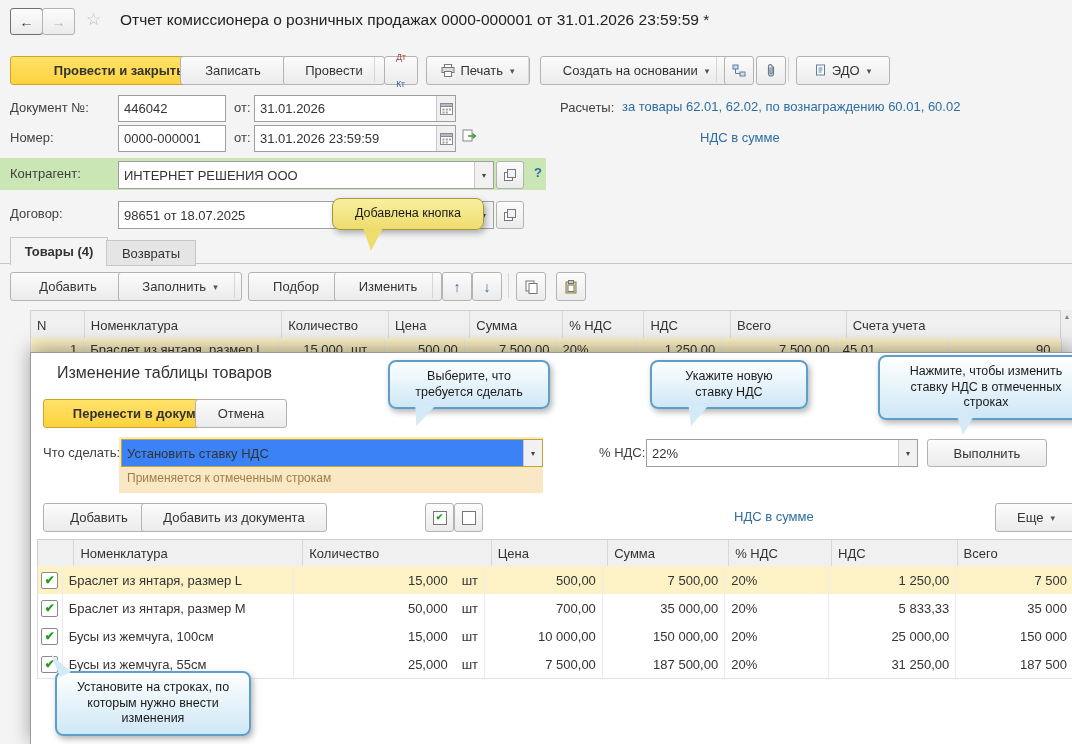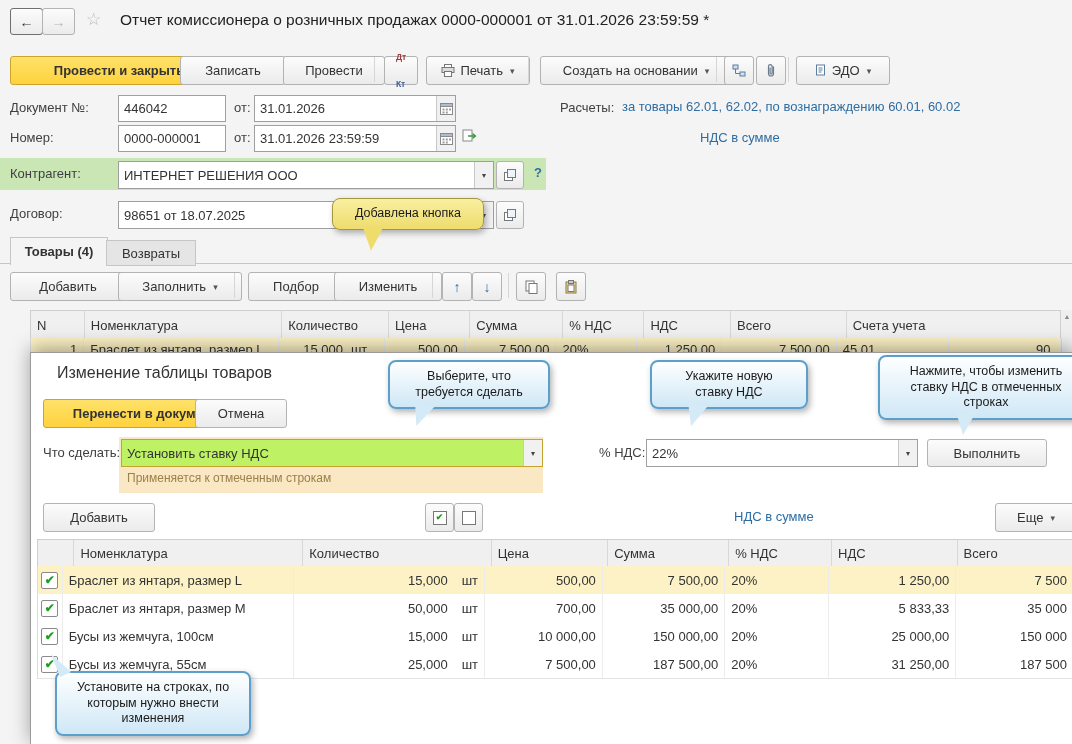--- a/index.html
+++ b/index.html
@@ -17,21 +17,21 @@
   .link{position:absolute;color:#2d6da3;cursor:pointer;white-space:nowrap;}
   .field{position:absolute;background:#fff;border:1px solid #9f9f9f;display:flex;align-items:center;overflow:hidden;}
   .field .val{flex:1;padding:0 5px;white-space:nowrap;overflow:hidden;}
   .fbtn{width:18px;height:100%;border-left:1px solid #c8c8c8;background:#f1f1f1;display:flex;
         align-items:center;justify-content:center;font-size:8px;color:#444;flex:0 0 18px;}
   .navbtn{font-weight:bold;font-size:14px;}
   .navbtn.dis{color:#b5b5b5;}
   .star{font-size:17px;color:#b9b9b9;}
   .title{font-size:15.5px;color:#222;white-space:nowrap;}
   .help{color:#2d6da3;font-weight:bold;cursor:pointer;}
-  .dtkt{display:flex;flex-direction:column;font-size:8.5px;line-height:8.5px;font-weight:bold;gap:18px;}
+  .dtkt{display:flex;flex-direction:column;font-size:8.5px;line-height:8.5px;font-weight:normal;gap:18px;}
   .dtkt .dt{color:#9e3b3b;}
   .dtkt .kt{color:#3b5e9e;}
   .arrowbtn{color:#2e6da4;font-weight:bold;font-size:14px;}
   .tab{position:absolute;display:flex;align-items:center;justify-content:center;border:1px solid #c6c6c6;z-index:2;white-space:nowrap;}
   .tab.active{background:#f4f4f4;border-bottom:none;font-weight:bold;}
   .tab.inactive{background:#e5e5e5;}
   .tabline{position:absolute;height:1px;background:#c6c6c6;z-index:1;}
   .thead{position:absolute;display:flex;background:#f0f0f0;border:1px solid #cfcfcf;overflow:hidden;}
   .th{border-right:1px solid #d8d8d8;height:100%;display:flex;align-items:center;padding:0 6px;
       white-space:nowrap;overflow:hidden;color:#333;}
@@ -53,21 +53,21 @@
           justify-content:center;}
   .cbmini .tick{color:#1e9e1e;font-size:9px;font-weight:bold;line-height:1;}
   .vscroll{background:#efefef;border-left:1px solid #cfcfcf;display:flex;justify-content:center;
            font-size:7px;color:#888;padding-top:3px;}
   .modal{position:absolute;left:30px;top:352px;width:1042px;height:392px;background:#fff;
          border:1px solid #9a9a9a;box-shadow:0 -4px 18px rgba(0,0,0,0.35);z-index:40;}
   .modal .btn,.modal .lbl,.modal .link,.modal .field,.modal .thead,.modal .trow{position:absolute;}
   .mtitle{position:absolute;font-size:16px;color:#333;white-space:nowrap;}
   .mclose{position:absolute;font-size:15px;color:#555;cursor:pointer;}
   .azone{position:absolute;background:#fae7c3;}
-  .yellowfield{background:#bef264;border-color:#c4a42e;}
+  .yellowfield{background:#3b82f6;border-color:#c4a42e;}
   .hint{position:absolute;color:#9c8149;font-size:12px;white-space:nowrap;}
   .callout{position:absolute;text-align:center;font-size:12.5px;line-height:1.25;color:#1a1a1a;
            border-radius:8px;padding:7px 16px;box-shadow:2px 3px 6px rgba(0,0,0,0.3);z-index:80;}
   .co-yellow{background:linear-gradient(180deg,#f9efa0,#eedc6d);border:1px solid #a3973f;z-index:45;}
   .co-blue{background:linear-gradient(180deg,#feffff,#cfe7f6);border:2px solid #5c9fcb;}
   .tail{position:absolute;width:20px;height:23px;}
   .tail-y{background:#eedc6d;clip-path:polygon(0 0,100% 0,40% 100%);filter:drop-shadow(0 1px 0 #a3973f);}
   .tail-b{background:#d4eaf7;clip-path:polygon(0 0,100% 0,35% 100%);filter:drop-shadow(0 1px 1px #5c9fcb);}
   .tail-b.up{clip-path:polygon(0 0,100% 78%,45% 100%);}
   svg{display:block;}
@@ -322,20 +322,23 @@
       <span class="val">22%</span>
       <span class="fbtn">▾</span>
     </div>
     <div class="btn" style="left:896px;top:86px;width:98px;height:26px">
         <span>Выполнить</span>
       </div>
 
     <div class="btn" style="left:12px;top:150px;width:90px">
         <span>Добавить</span>
       </div>
+    <div class="btn" style="left:110px;top:150px;width:164px">
+        <span>Добавить из документа</span>
+      </div>
     <div class="btn iconbtn" style="left:394px;top:150px;width:27px">
       <span class="cbmini">
           <span class="tick">✔</span>
         </span>
     </div>
     <div class="btn iconbtn" style="left:423px;top:150px;width:27px">
       <span class="cbmini"></span>
     </div>
     <div class="link" style="left:703px;top:156px">НДС в сумме</div>
     <div class="btn" style="left:964px;top:150px;width:60px">

